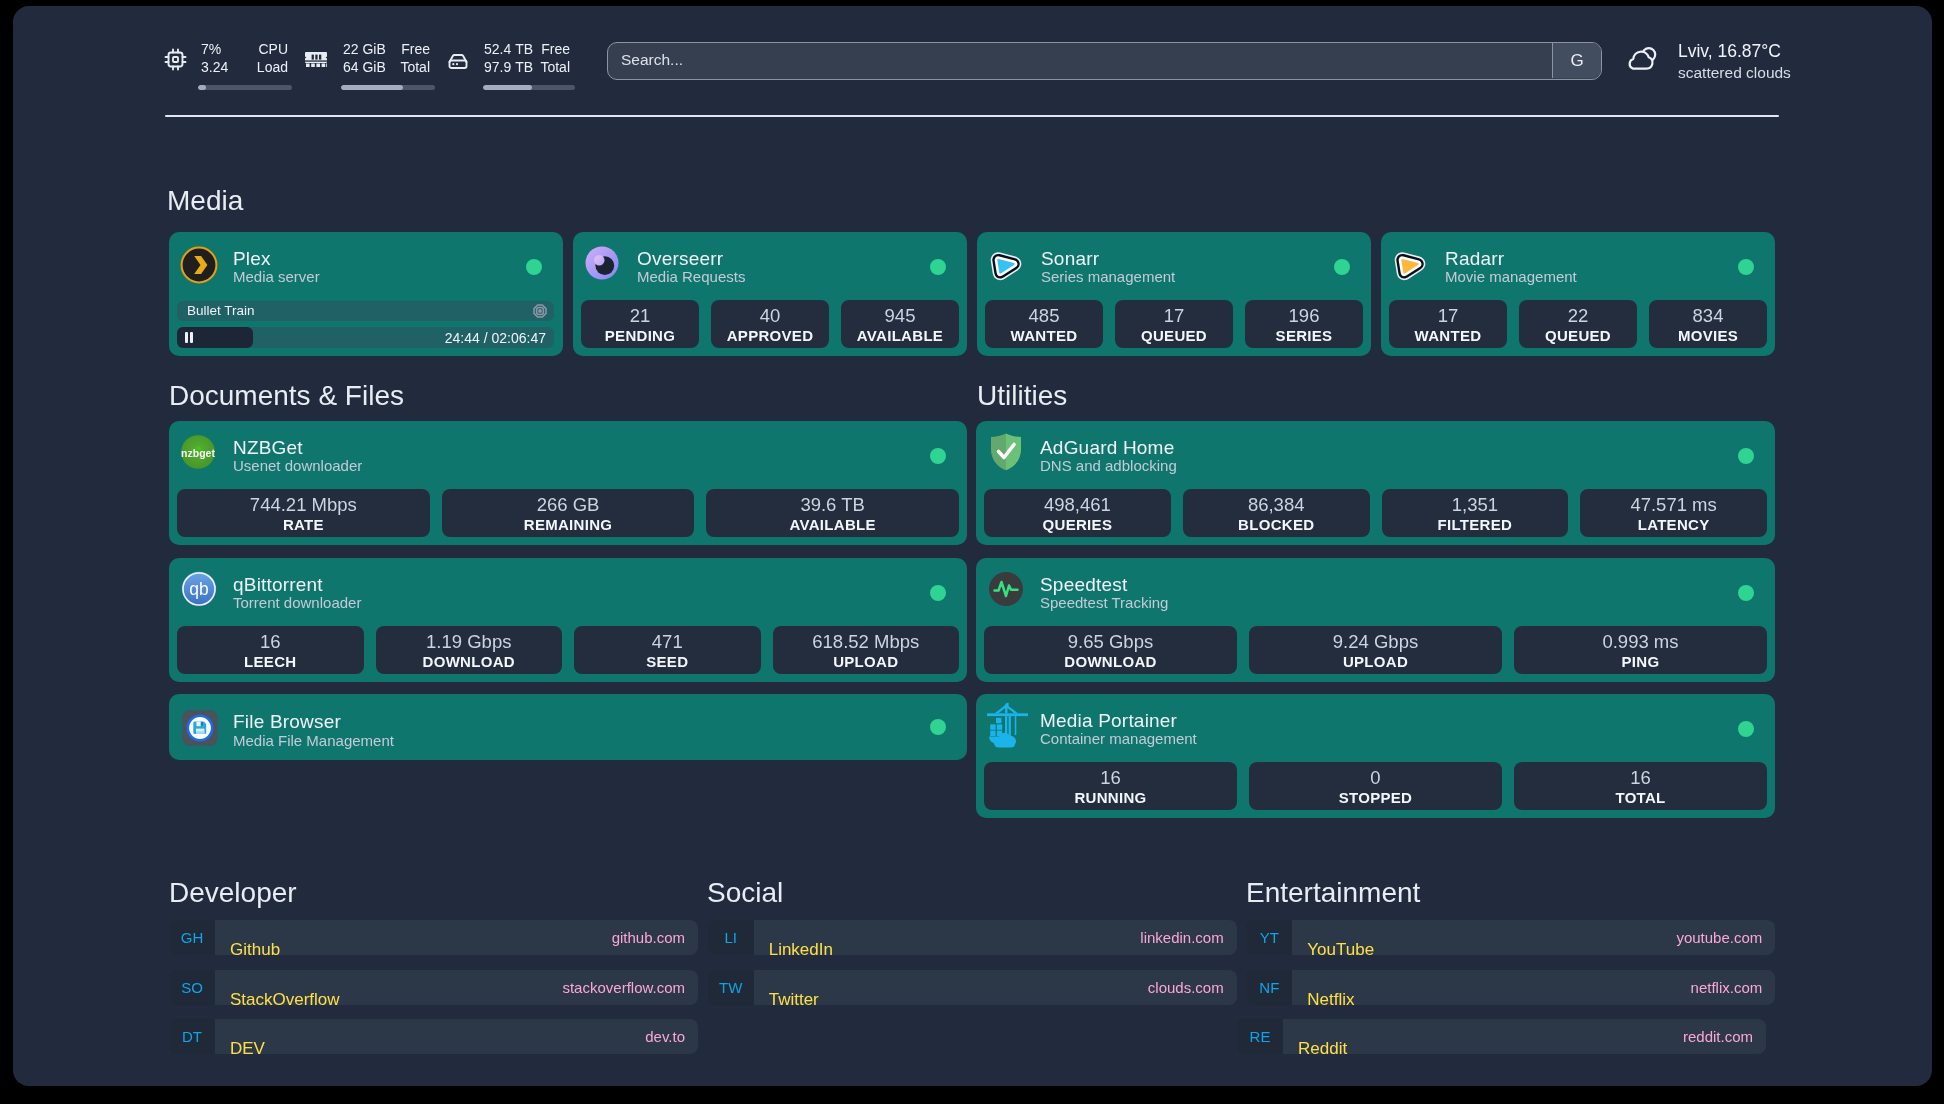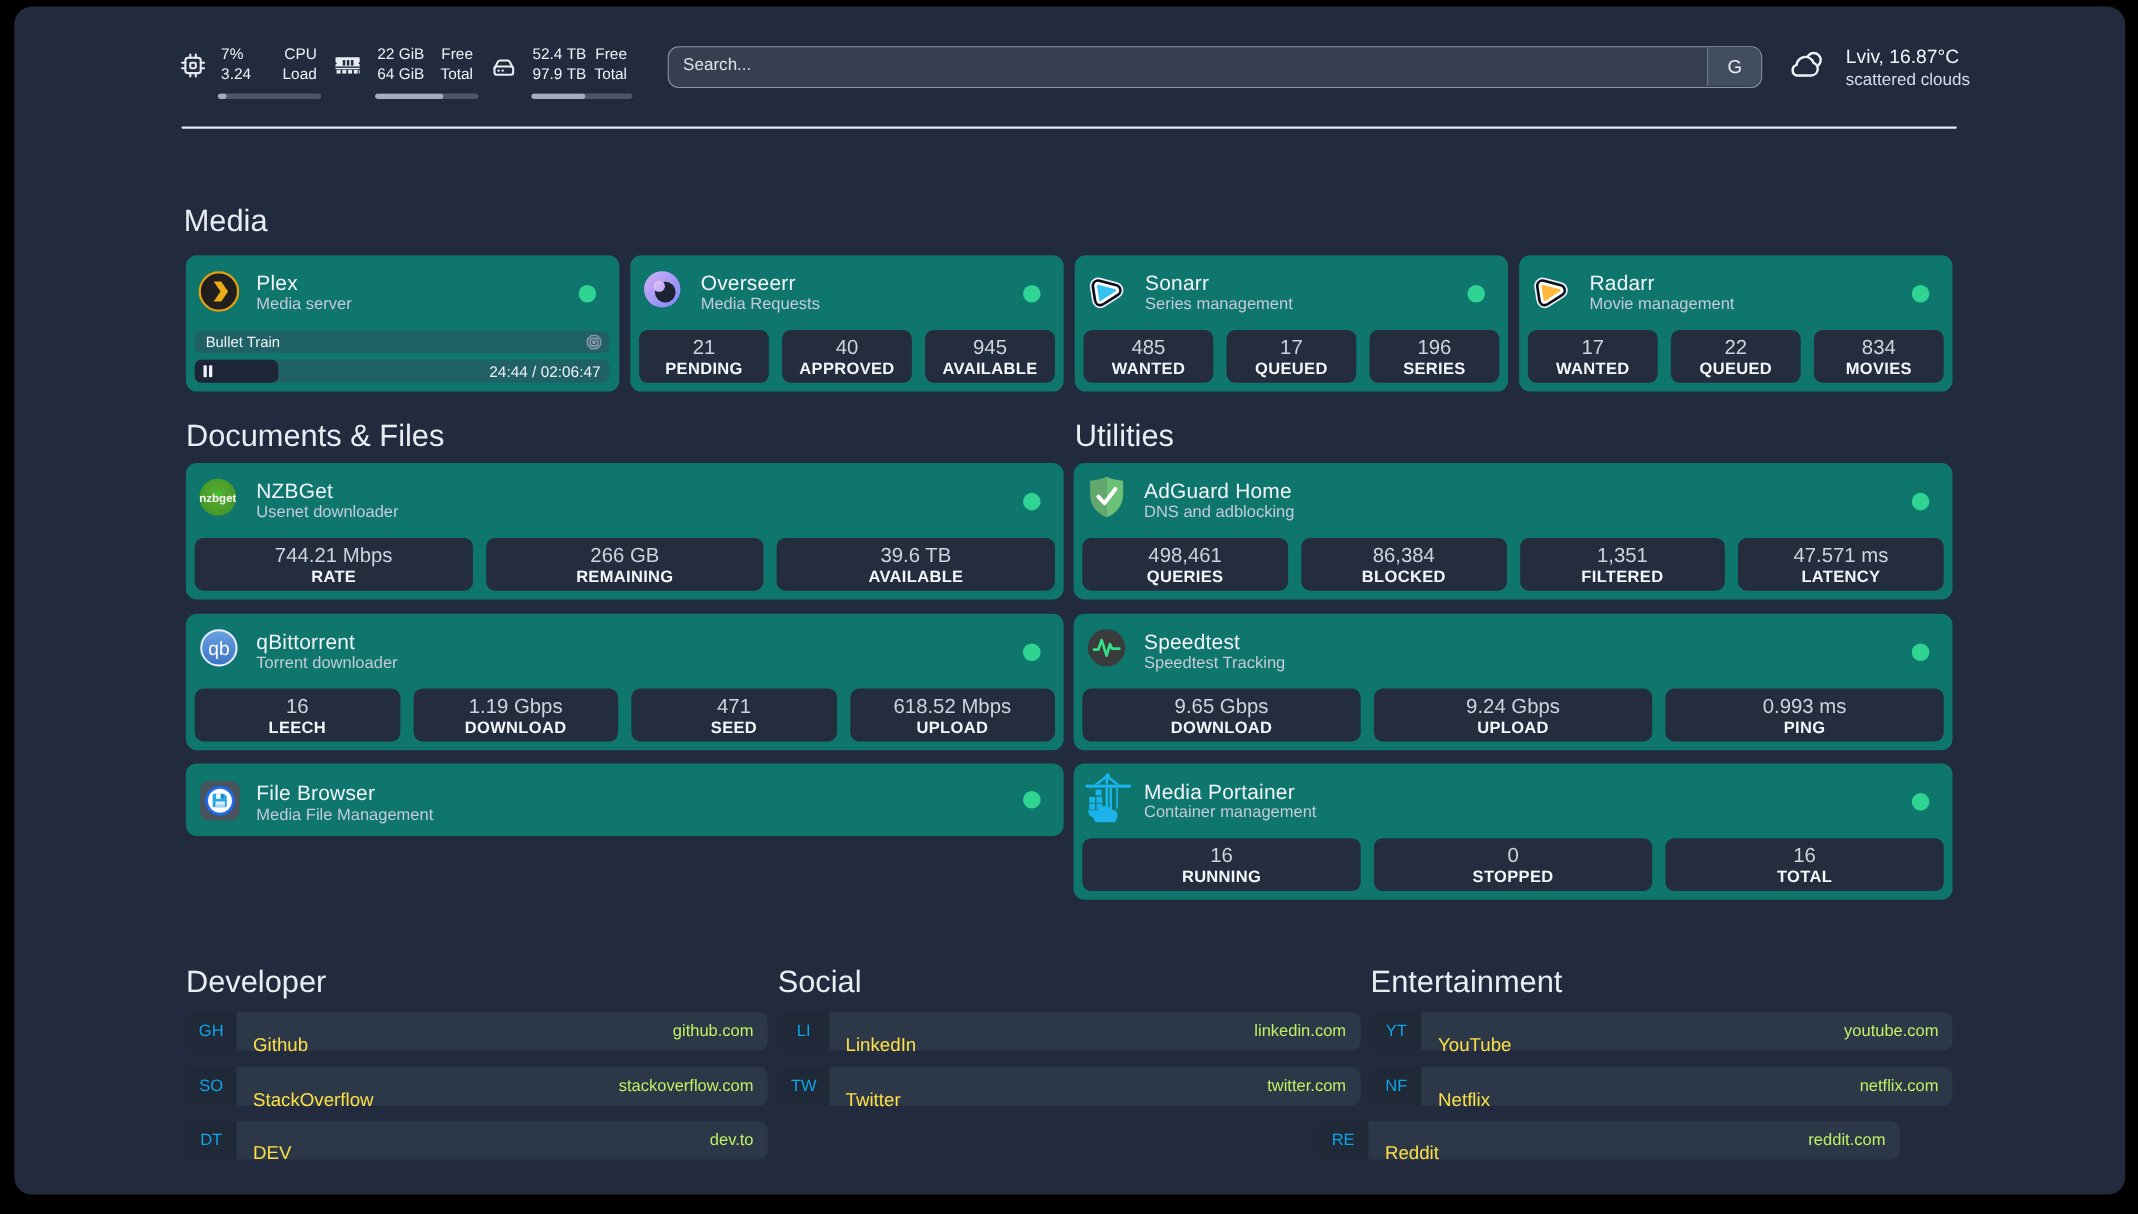--- a/index.html
+++ b/index.html
@@ -14,21 +14,21 @@
 .stat { position:absolute; top:68px; height:48px; background:#232d3e; border-radius:8px; text-align:center; }
 .stat .n { margin-top:5px; font-size:18.5px; color:#ccd4e0; }
 .stat .l { font-size:15px; font-weight:700; color:#f3f6fa; margin-top:0px; letter-spacing:0.3px; }
 .sect { position:absolute; font-size:28px; color:#e8ecf3; }
 .bm { position:absolute; height:35px; display:flex; }
 .bm .ab { width:46px; background:#1f2938; border-radius:8px 0 0 8px; color:#0ea5e9;
   font-size:15px; display:flex; align-items:center; justify-content:center; }
 .bm .bar { flex:1; background:#2c3748; border-radius:0 8px 8px 0; display:flex;
   align-items:center; justify-content:space-between; padding:0 13px 0 15px; }
 .bm .nm { font-size:17px; color:#fde047;margin-top:25px; }
-.bm .url { font-size:15px; color:#bef264; }
+.bm .url { font-size:15px; color:#f9a8d4; }
 .res { position:absolute; top:33.5px; height:52px; color:#edf1f7; font-size:14px; }
 .res .c1 { position:absolute; line-height:18px; }
 .res .c2 { position:absolute; line-height:18px; text-align:right; }
 .rbar { position:absolute; top:45.5px; height:5px; border-radius:3px; background:#4c5669; overflow:hidden; }
 .rbar i { display:block; height:5px; border-radius:3px; background:#a3adbe; }
 </style></head><body>
 <div id="frame">
 
 <svg class="abs" style="left:151px;top:42px" width="23" height="23" viewBox="0 0 23 23">
       <g fill="none" stroke="#e7ecf3" stroke-width="1.9" stroke-linecap="round">
@@ -400,36 +400,36 @@
       <div class="ab">LI</div>
       <div class="bar">
         <span class="nm">LinkedIn</span>
         <span class="url">linkedin.com</span>
       </div>
     </div>
 <div class="bm" style="left:694.7px;top:963.5px;width:529px">
       <div class="ab">TW</div>
       <div class="bar">
         <span class="nm">Twitter</span>
-        <span class="url">twitter.com</span>
+        <span class="url">clouds.com</span>
       </div>
     </div>
 <div class="bm" style="left:1233.3px;top:914px;width:529px">
       <div class="ab">YT</div>
       <div class="bar">
         <span class="nm">YouTube</span>
         <span class="url">youtube.com</span>
       </div>
     </div>
 <div class="bm" style="left:1233.3px;top:963.5px;width:529px">
       <div class="ab">NF</div>
       <div class="bar">
         <span class="nm">Netflix</span>
         <span class="url">netflix.com</span>
       </div>
     </div>
-<div class="bm" style="left:1185px;top:1013px;width:529px">
+<div class="bm" style="left:1224px;top:1013px;width:529px">
       <div class="ab">RE</div>
       <div class="bar">
         <span class="nm">Reddit</span>
         <span class="url">reddit.com</span>
       </div>
     </div>
 </div>
 </body></html>

